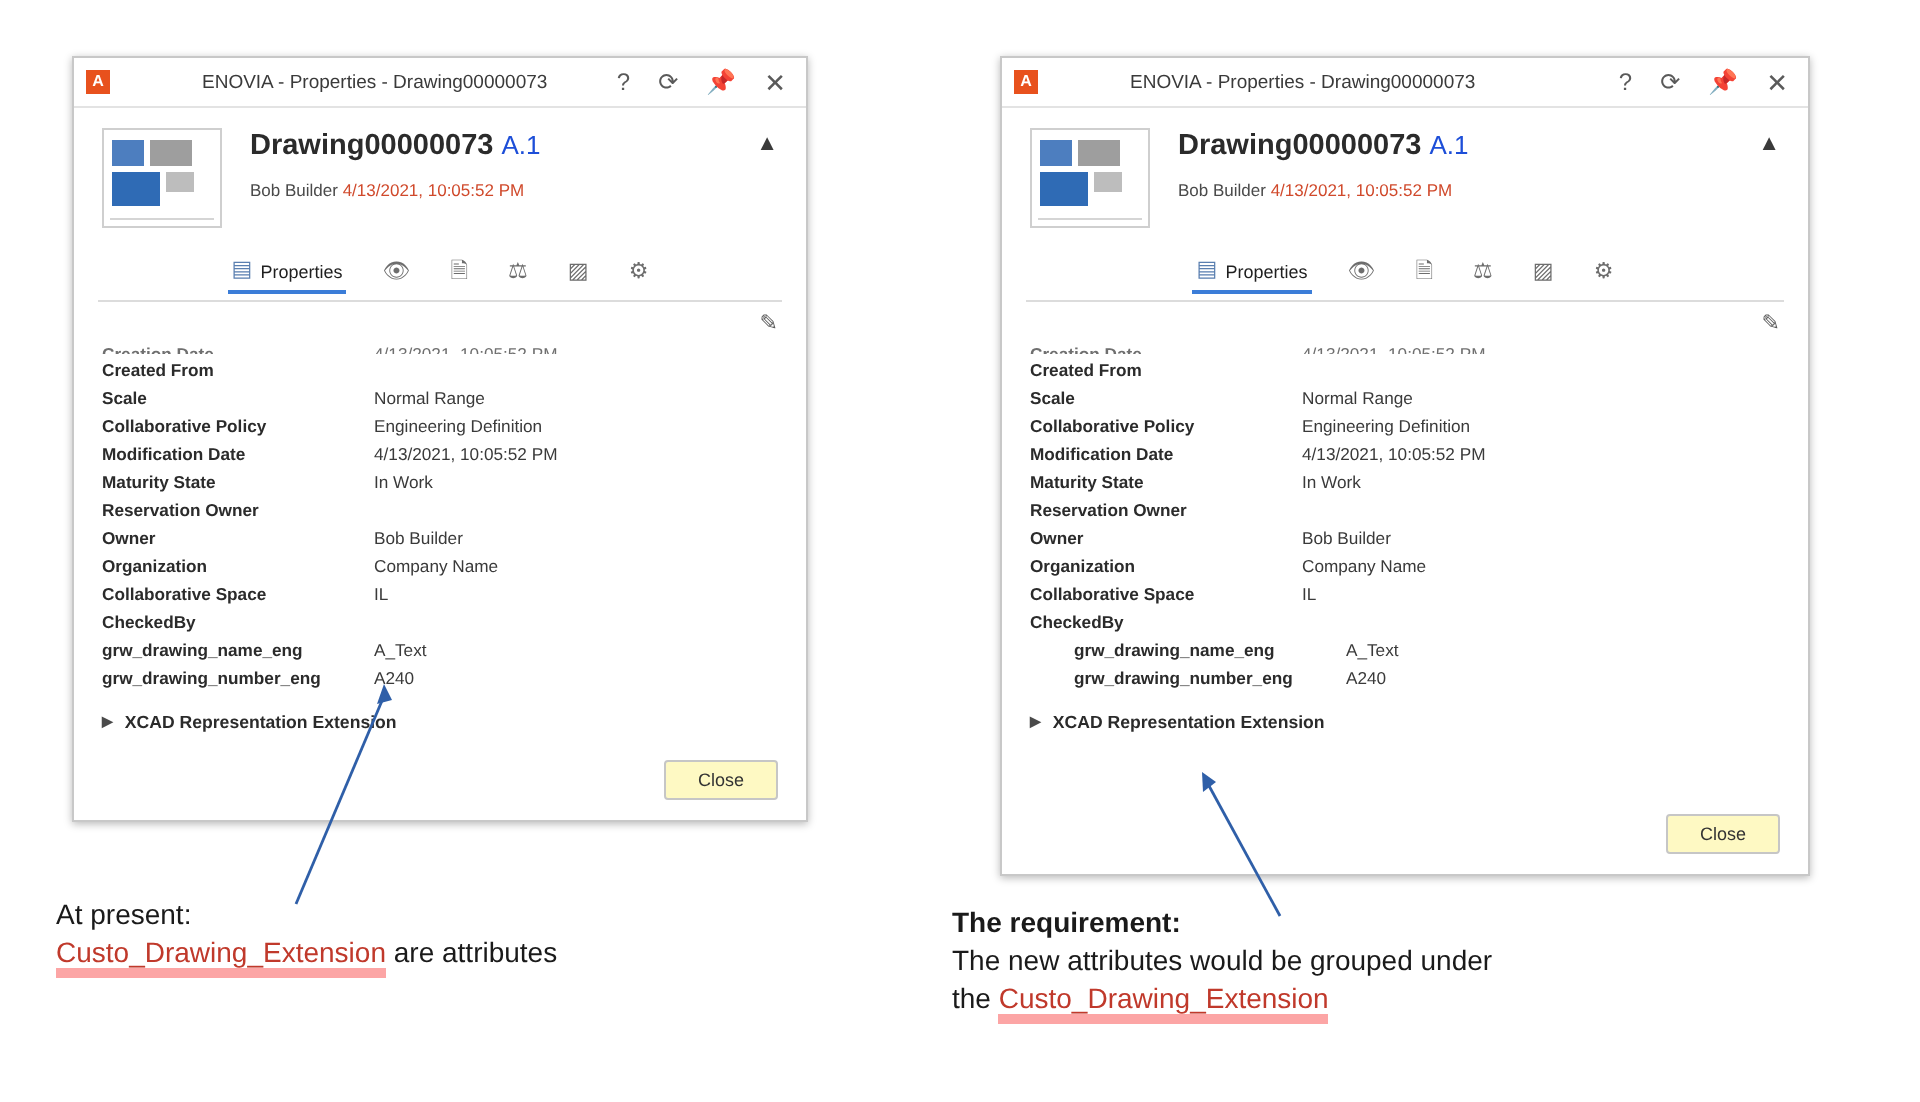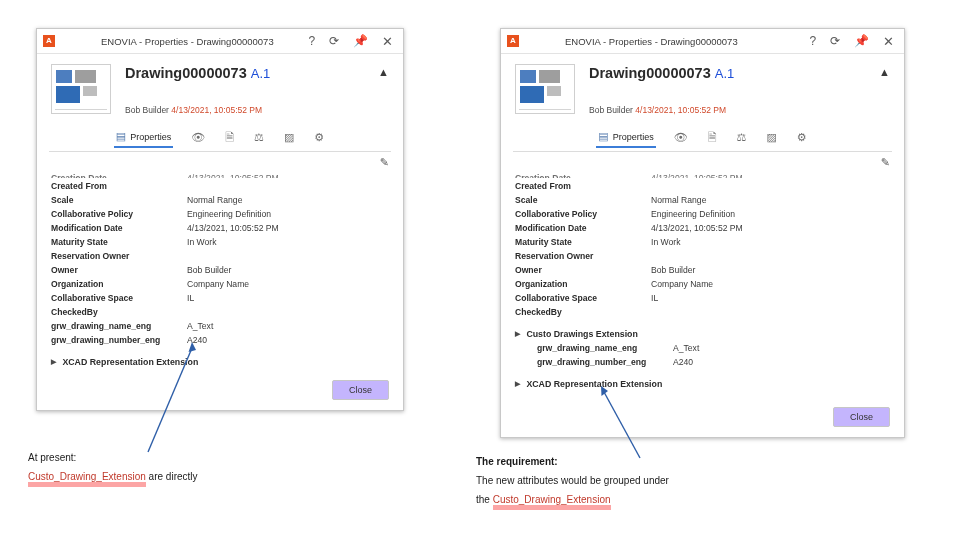--- a/index.html
+++ b/index.html
@@ -99,21 +99,21 @@
     line-height: 18px;
   }
   .obj-title .rev {
     font-weight: normal;
     color: #1d4ed8;
     font-size: 13px;
   }
   .obj-sub {
     font-size: 8.5px;
     color: #4a4a4a;
-    margin-top: 22px;
+    margin-top: 8px;
   }
   .obj-sub .ts { color: #d0492b; }
   .collapse-caret {
     color: #3a3a3a;
     font-size: 11px;
     margin-left: 8px;
     margin-top: 2px;
   }
 
   
@@ -191,31 +191,31 @@
   }
 
   
   .footer {
     position: absolute;
     right: 14px;
     bottom: 10px;
   }
   .close-btn {
     border: 1px solid #c6c6c6;
-    background: #c4b5fd;
+    background: #fef9c3;
     font-size: 9px;
     color: #333;
     padding: 4px 16px;
     border-radius: 2px;
   }
 
   
   .annot {
     position: absolute;
-    font-size: 10px;
+    font-size: 14px;
     color: #1a1a1a;
     line-height: 19px;
   }
   #annot-left  { left: 28px;  top: 448px; width: 330px; }
   #annot-right { left: 476px; top: 452px; width: 360px; }
   .annot .bold { font-weight: bold; }
   .annot .redunder {
     color: #c0392b;
     border-bottom: 5px solid #fca5a5;
   }
@@ -452,24 +452,20 @@
     </div>
     <div class="attr-row">
       <div class="k">Collaborative Space</div>
       <div class="v">IL</div>
     </div>
     <div class="attr-row">
       <div class="k">CheckedBy</div>
       <div class="v"></div>
     </div>
 
-    <div class="group-row">
-      <span class="tri">▶</span>
-      <span>Custo Drawings Extension</span>
-    </div>
 
     <div class="attr-row indent">
       <div class="k">grw_drawing_name_eng</div>
       <div class="v">A_Text</div>
     </div>
     <div class="attr-row indent">
       <div class="k">grw_drawing_number_eng</div>
       <div class="v">A240</div>
     </div>
 
@@ -488,20 +484,20 @@
   <line x1="148" y1="452" x2="192" y2="348" stroke="#2f5fa8" stroke-width="1.4"></line>
   <polygon points="192,342 188.5,352 196,350" fill="#2f5fa8"></polygon>
 </svg>
 <svg class="arrow" style="left:0;top:0;width:960px;height:551px">
   <line x1="640" y1="458" x2="604" y2="392" stroke="#2f5fa8" stroke-width="1.4"></line>
   <polygon points="601,386 601.5,396 608,391" fill="#2f5fa8"></polygon>
 </svg>
 
 <div class="annot" id="annot-left">
   <span class="annot-line">At present:</span>
-  <span class="annot-line"><span class="redunder">Custo_Drawing_Extension</span><span> are directly</span></span>
+  <span class="annot-line"><span class="redunder">Custo_Drawing_Extension</span><span> are attributes</span></span>
 </div>
 
 <div class="annot" id="annot-right">
   <span class="annot-line bold">The requirement:</span>
   <span class="annot-line">The new attributes would be grouped under</span>
   <span class="annot-line"><span>the </span><span class="redunder">Custo_Drawing_Extension</span></span>
 </div>
 
 </body></html>

